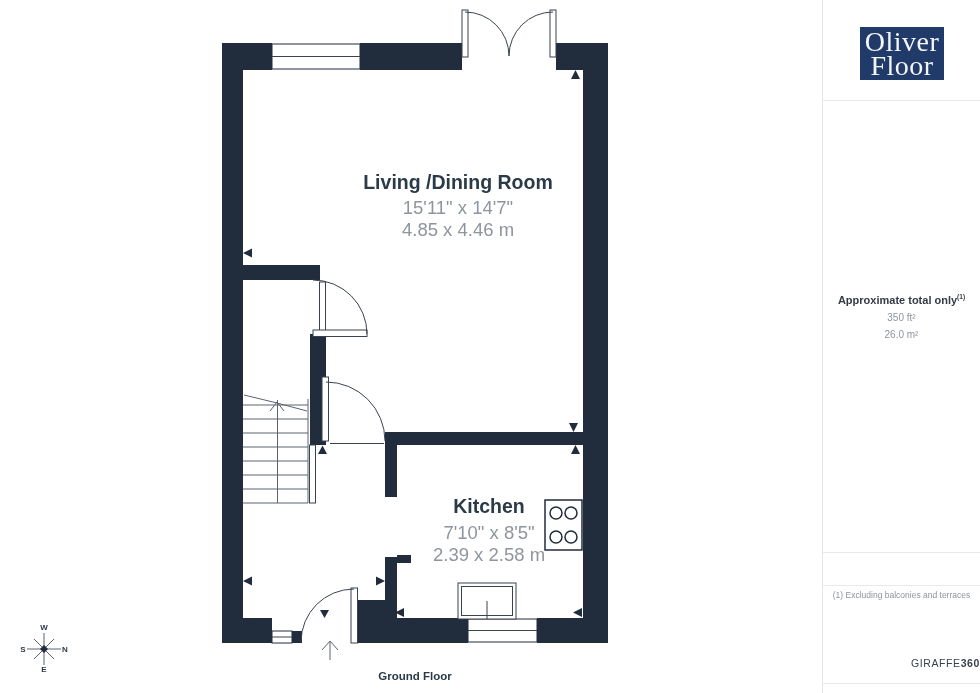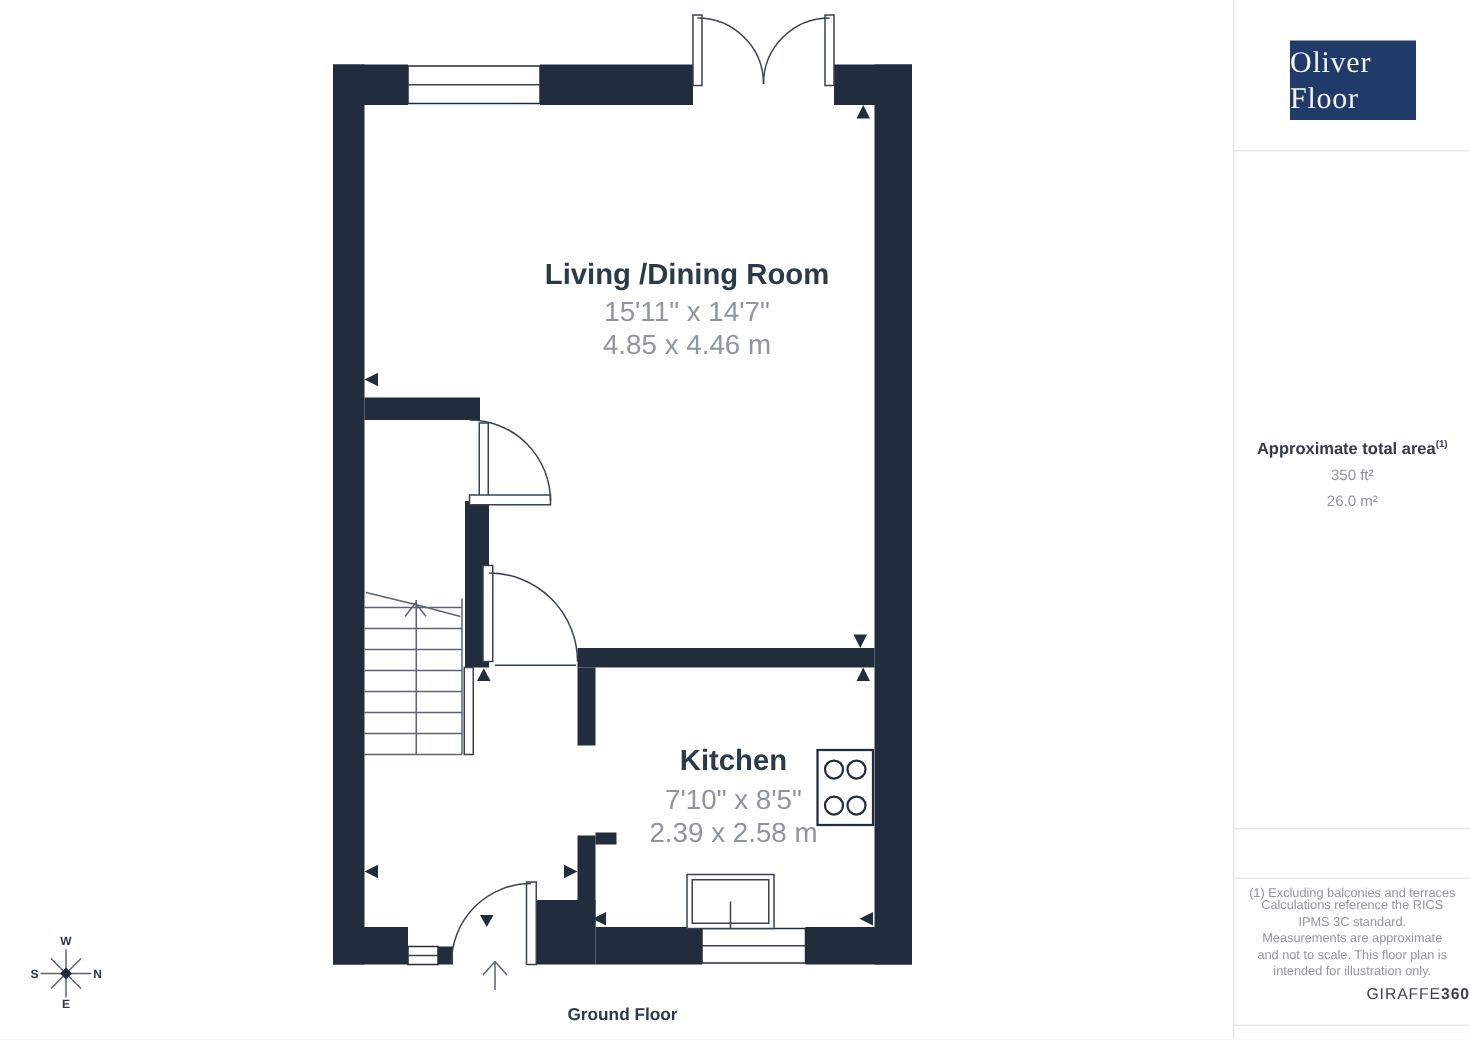--- a/index.html
+++ b/index.html
@@ -10,22 +10,22 @@
   }
   #plan-svg{position:absolute;left:0;top:0;}
   
   #sidebar{
     position:absolute;left:822px;top:0;width:157px;height:693px;
     border-left:1px solid #e6e6e6;background:#fff;
   }
   .sb-divider{position:absolute;left:0;width:100%;height:0;border-top:1px solid #e9e9e9;}
   #logo{
     position:absolute;left:37px;top:27px;width:84px;height:53px;
-    background:#203a69;color:#f5f6f8;
-    font-family:"Liberation Serif",serif;font-size:20px;line-height:24px;
+    background:#203a69;color:#f5f6f8;text-align:center;
+    font-family:"Liberation Serif",serif;font-size:28px;line-height:24px;
     padding-top:3px;box-sizing:border-box;letter-spacing:.5px;
   }
   #area-block{position:absolute;left:0;top:293px;width:100%;text-align:center;}
   .area-heading{font-size:11px;font-weight:bold;color:#323b46;}
   .area-heading sup{font-size:6.5px;}
   .area-val{font-size:10px;color:#8e959d;margin-top:6px;}
   #footnote1{
     position:absolute;left:0;top:590px;width:100%;text-align:center;
     font-size:8.5px;color:#8e959d;
   }
@@ -165,31 +165,30 @@
 
   <div id="sidebar">
     <div id="logo">
       <div>Oliver</div>
       <div>Floor</div>
     </div>
     <div class="sb-divider" style="top:100px"></div>
 
     <div id="area-block">
       <div class="area-heading">
-        <span>Approximate total area</span><sup>(1)</sup>
+        <span>Approximate total only</span><sup>(1)</sup>
       </div>
       <div class="area-val">350 ft²</div>
       <div class="area-val">26.0 m²</div>
     </div>
 
     <div class="sb-divider" style="top:552px"></div>
     <div id="footnote1">(1) Excluding balconies and terraces</div>
     <div class="sb-divider" style="top:585px"></div>
 
-    <div id="calc-block">Calculations reference the RICS IPMS 3C standard. Measurements are approximate and not to scale. This floor plan is intended for illustration only.</div>
 
     <div id="giraffe">
       <span>GIRAFFE</span><span class="bold">360</span>
     </div>
     <div class="sb-divider" style="top:683px"></div>
   </div>
 
 </div>
 
 </body></html>

